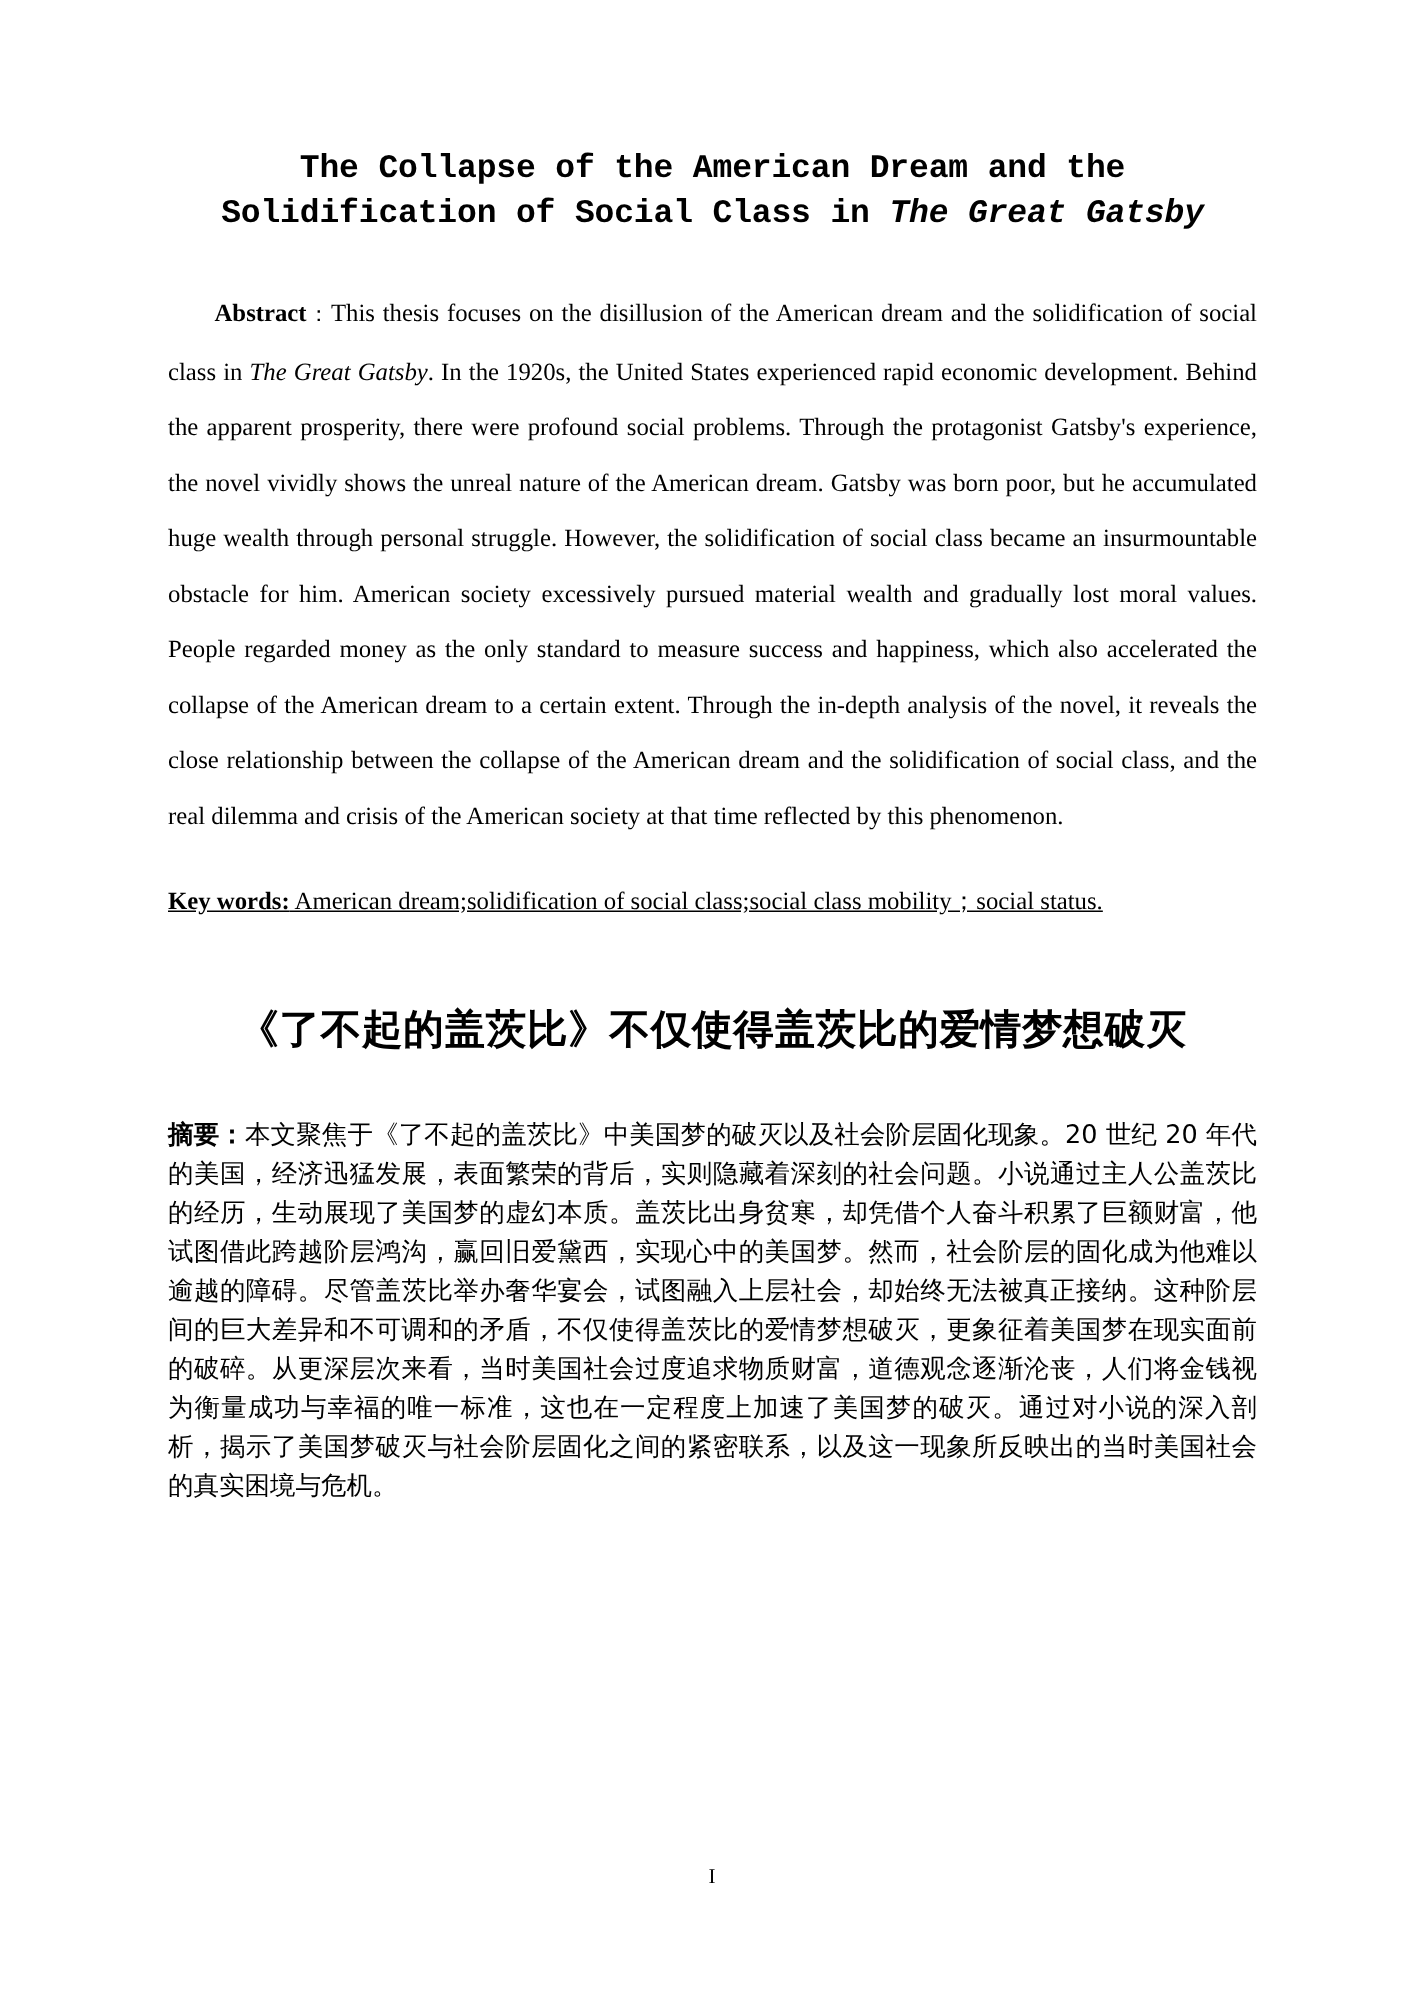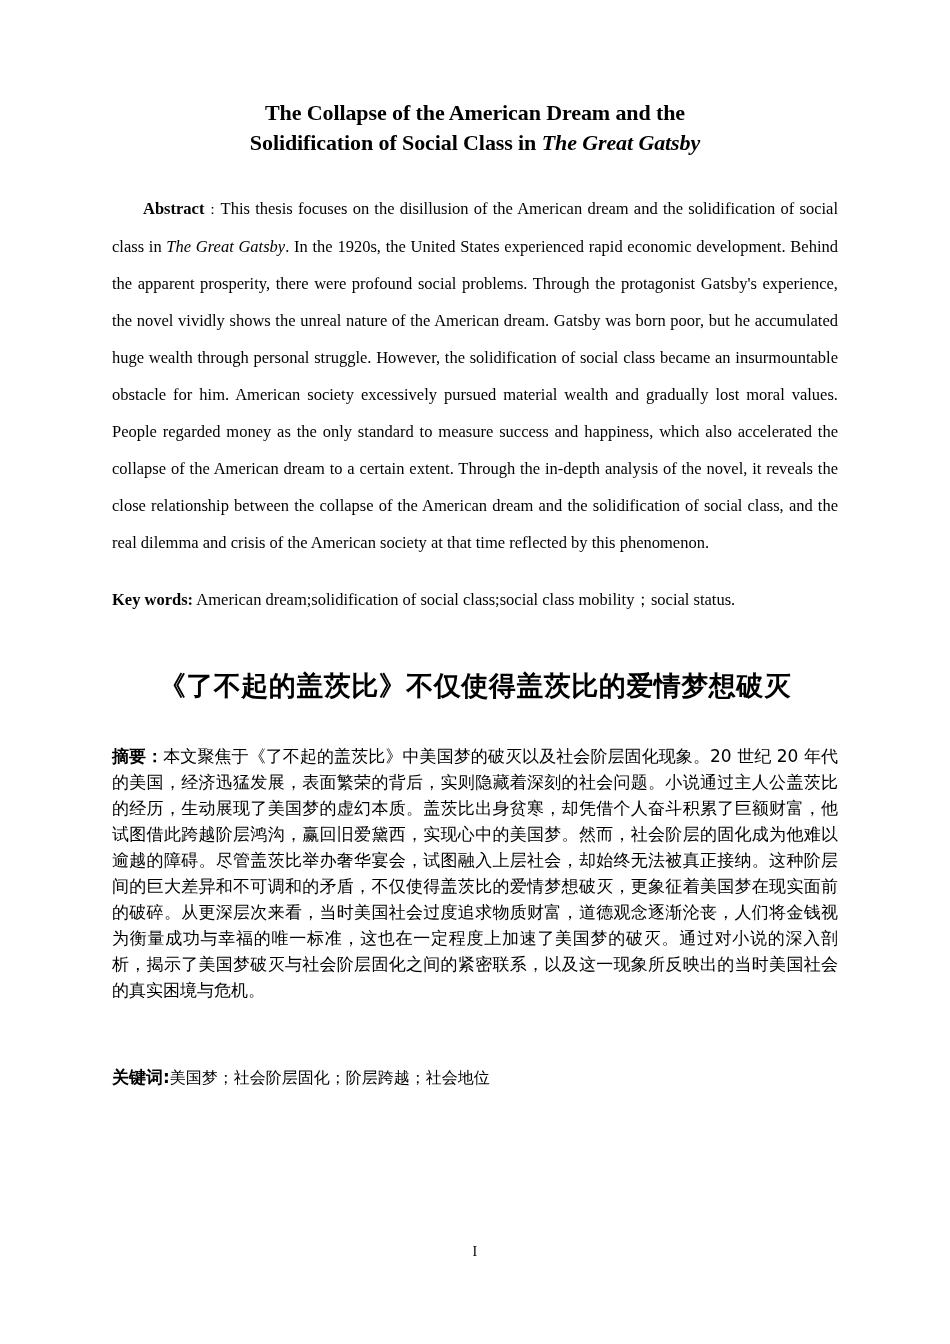--- a/index.html
+++ b/index.html
@@ -29,21 +29,21 @@
     position: absolute;
     left: 112px;
     top: 0;
     width: 726px;
   }
 
   
   .en-title {
     margin-top: 98px;
     text-align: center;
-    font-family: Liberation Serif, serif;
+    font-family: Liberation Mono, monospace;
     font-weight: bold;
     font-size: 22px;
     line-height: 30px;
     letter-spacing: -0.1px;
   }
   .en-title .ital {
     font-style: italic;
   }
 
   
@@ -66,20 +66,21 @@
     font-family: "DejaVu Sans", sans-serif;
     font-size: 14px;
   }
 
   
   .en-keywords {
     margin-top: 24px;
     font-size: 16.5px;
     line-height: 30px;
     text-align: left;
+    text-decoration: underline;
   }
   .en-keywords .lbl {
     font-weight: bold;
   }
 
   
   .cn-title {
     margin-top: 52px;
     text-align: center;
     font-family: "DejaVu Sans", "Liberation Sans", sans-serif;
@@ -148,20 +149,17 @@
     <p class="en-keywords">
       <span class="lbl">Key words:</span><span> American dream;solidification of social class;social class mobility；social status.</span>
     </p>
 
     <h2 class="cn-title">《了不起的盖茨比》不仅使得盖茨比的爱情梦想破灭</h2>
 
     <p class="cn-abstract">
       <span class="lbl">摘要</span><span class="lbl">：</span><span>本文聚焦于《了不起的盖茨比》中美国梦的破灭以及社会阶层固化现象。20 世纪 20 年代的美国，经济迅猛发展，表面繁荣的背后，实则隐藏着深刻的社会问题。小说通过主人公盖茨比的经历，生动展现了美国梦的虚幻本质。盖茨比出身贫寒，却凭借个人奋斗积累了巨额财富，他试图借此跨越阶层鸿沟，赢回旧爱黛西，实现心中的美国梦。然而，社会阶层的固化成为他难以逾越的障碍。尽管盖茨比举办奢华宴会，试图融入上层社会，却始终无法被真正接纳。这种阶层间的巨大差异和不可调和的矛盾，不仅使得盖茨比的爱情梦想破灭，更象征着美国梦在现实面前的破碎。从更深层次来看，当时美国社会过度追求物质财富，道德观念逐渐沦丧，人们将金钱视为衡量成功与幸福的唯一标准，这也在一定程度上加速了美国梦的破灭。通过对小说的深入剖析，揭示了美国梦破灭与社会阶层固化之间的紧密联系，以及这一现象所反映出的当时美国社会的真实困境与危机。</span>
     </p>
 
-    <p class="cn-keywords">
-      <span class="lbl">关键词:</span><span>美国梦；社会阶层固化；阶层跨越；社会地位</span>
-    </p>
 
   </div>
 
   <div class="page-number">I</div>
 </div>
 
 </body></html>

